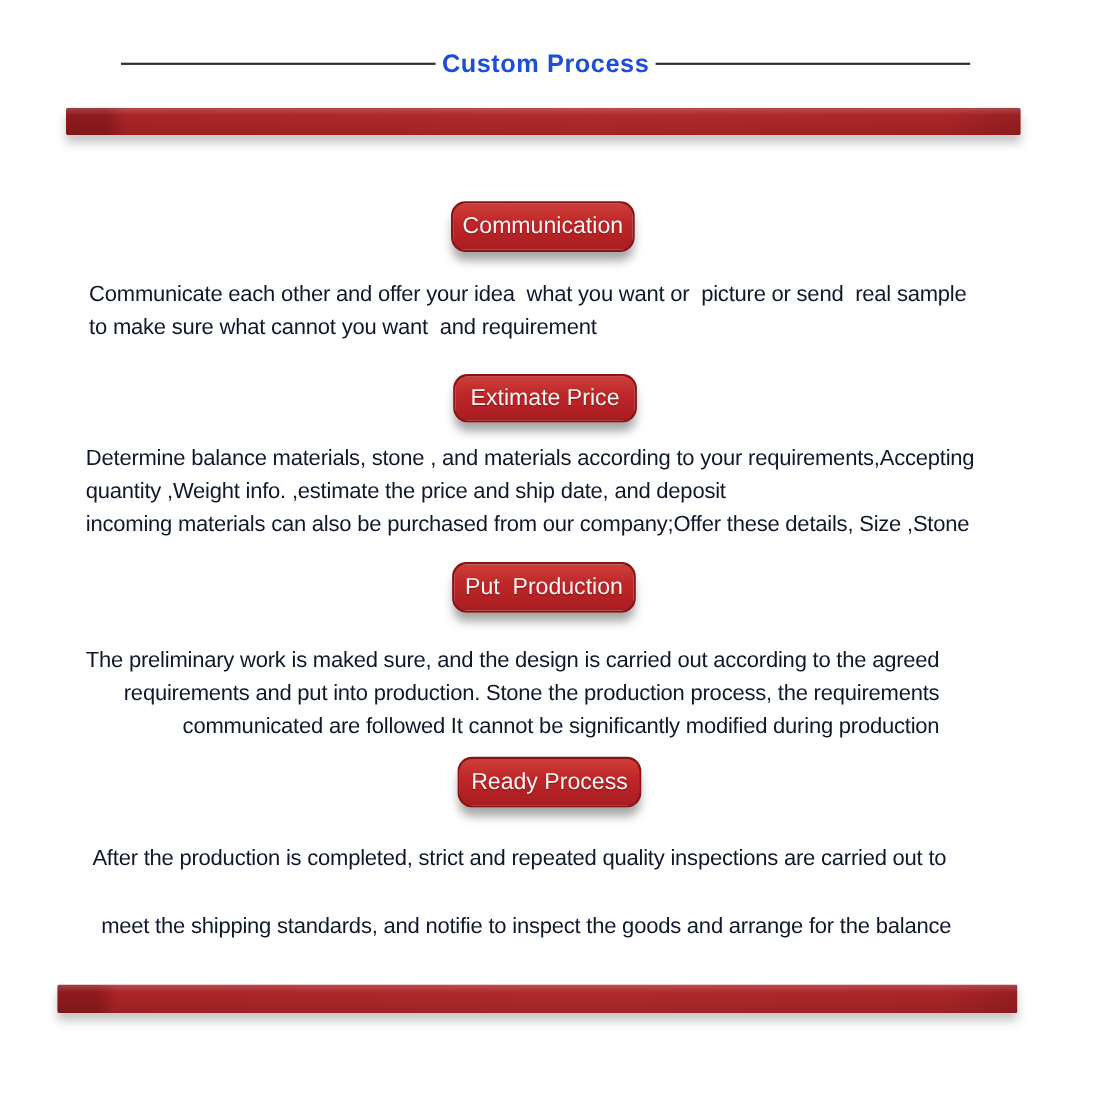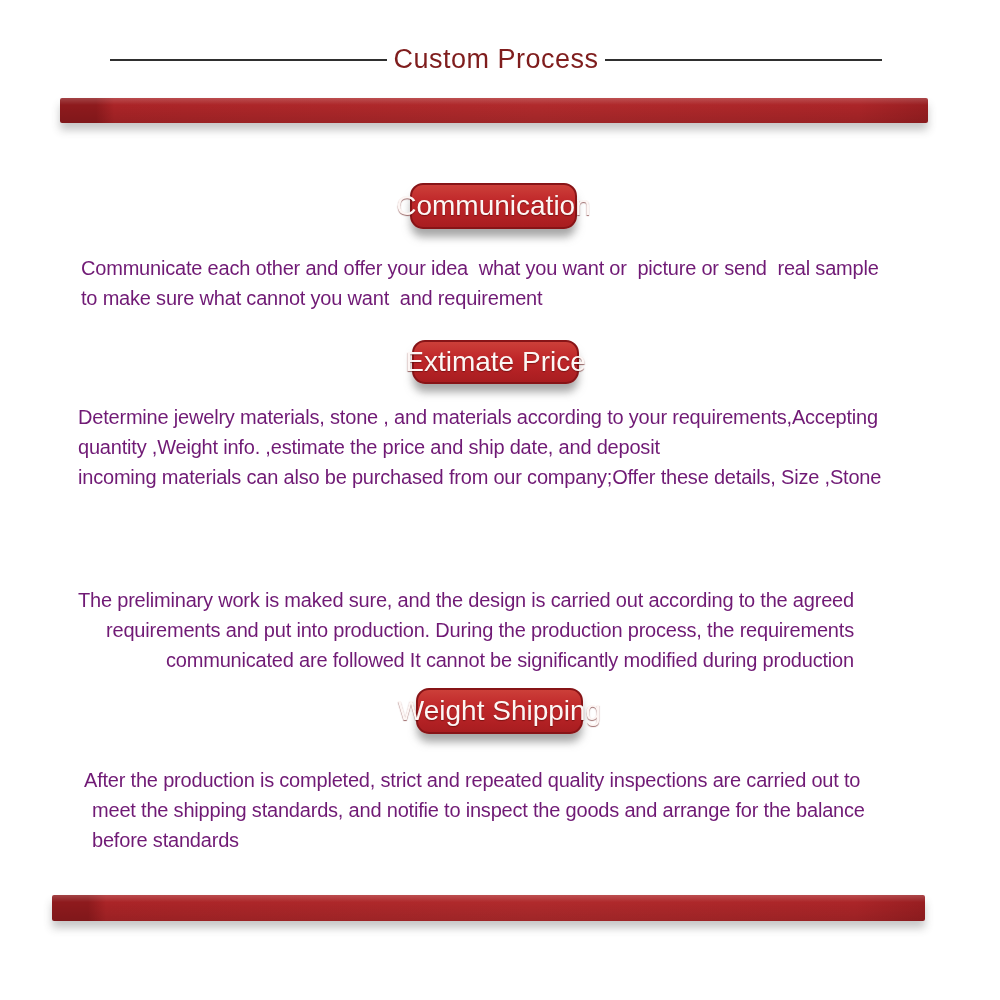--- a/index.html
+++ b/index.html
@@ -24,23 +24,23 @@
     align-items: center;
   }
   .title-rule {
     height: 2px;
     background: #2f2f2f;
     flex: 1 1 auto;
   }
   .title-rule.left { margin-left: 110px; }
   .title-rule.right { margin-right: 118px; }
   .title-text {
-    color: #7f1d1d;
-    font-size: 27px;
-    font-weight: normal;
+    color: #1d4ed8;
+    font-size: 23px;
+    font-weight: bold;
     letter-spacing: 0.5px;
     padding: 0 6px;
     white-space: pre;
   }
 
   
   .ribbon {
     position: absolute;
     height: 25px;
     border-radius: 2px;
@@ -60,42 +60,42 @@
     border: 2px solid #871417;
     border-radius: 13px;
     background: linear-gradient(180deg, #cc3f39 0%, #bf2629 42%, #a81d20 100%);
     box-shadow: 0 9px 9px -1px rgba(95,95,95,0.55);
     display: flex;
     align-items: center;
     justify-content: center;
   }
   .badge-label {
     color: #fdf6f4;
-    font-size: 28px;
+    font-size: 21px;
     white-space: pre;
     text-shadow: 0 1px 1px rgba(90,10,10,0.6);
   }
   .badge.b1 { left: 410px; top: 183px; }
   .badge.b2 { left: 412px; top: 340px; height: 44px; }
   .badge.b3 { left: 411px; top: 511px; }
   .badge.b4 { left: 416px; top: 688px; }
 
   
-  .para { position: absolute; color: #701a75; }
+  .para { position: absolute; color: #0f172a; }
   .para .line {
     font-size: 20px;
     line-height: 30px;
     white-space: pre;
     letter-spacing: -0.2px;
   }
   .para.p1 { left: 81px; top: 253px; }
   .para.p2 { left: 78px; top: 402px; }
   .para.p3 { left: 78px; top: 585px; text-align: right; }
   .para.p4 { left: 84px; top: 765px; }
-  .para.p4 .line + .line { padding-left: 8px; }
+  .para.p4 .line + .line { padding-left: 8px; margin-top: 32px; }
 </style>
 </head>
 <body>
 
 <div class="canvas">
 
   <div class="title-row">
     <div class="title-rule left"></div>
     <div class="title-text">Custom Process</div>
     <div class="title-rule right"></div>
@@ -108,33 +108,36 @@
   </div>
   <div class="para p1">
     <div class="line">Communicate each other and offer your idea  what you want or  picture or send  real sample</div>
     <div class="line">to make sure what cannot you want  and requirement</div>
   </div>
 
   <div class="badge b2">
     <span class="badge-label">Extimate Price</span>
   </div>
   <div class="para p2">
-    <div class="line">Determine jewelry materials, stone , and materials according to your requirements,Accepting</div>
+    <div class="line">Determine balance materials, stone , and materials according to your requirements,Accepting</div>
     <div class="line">quantity ,Weight info. ,estimate the price and ship date, and deposit</div>
     <div class="line">incoming materials can also be purchased from our company;Offer these details, Size ,Stone</div>
   </div>
 
+  <div class="badge b3">
+    <span class="badge-label">Put  Production</span>
+  </div>
   <div class="para p3">
     <div class="line">The preliminary work is maked sure, and the design is carried out according to the agreed</div>
-    <div class="line">requirements and put into production. During the production process, the requirements</div>
+    <div class="line">requirements and put into production. Stone the production process, the requirements</div>
     <div class="line">communicated are followed It cannot be significantly modified during production</div>
   </div>
 
   <div class="badge b4">
-    <span class="badge-label">Weight Shipping</span>
+    <span class="badge-label">Ready Process</span>
   </div>
   <div class="para p4">
     <div class="line">After the production is completed, strict and repeated quality inspections are carried out to</div>
     <div class="line">meet the shipping standards, and notifie to inspect the goods and arrange for the balance</div>
     <div class="line">before standards</div>
   </div>
 
   <div class="ribbon bottom"></div>
 
 </div>

